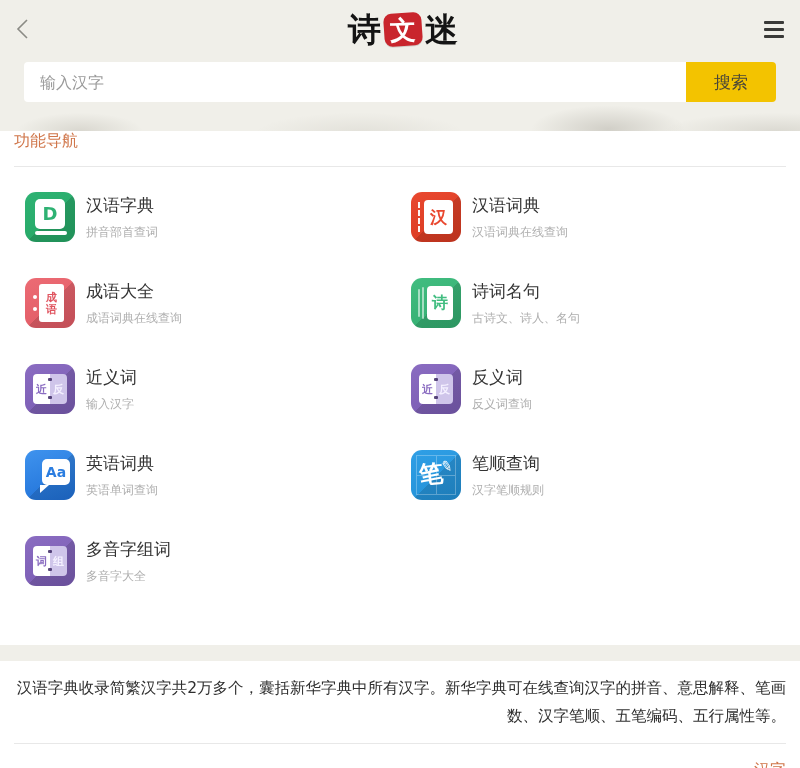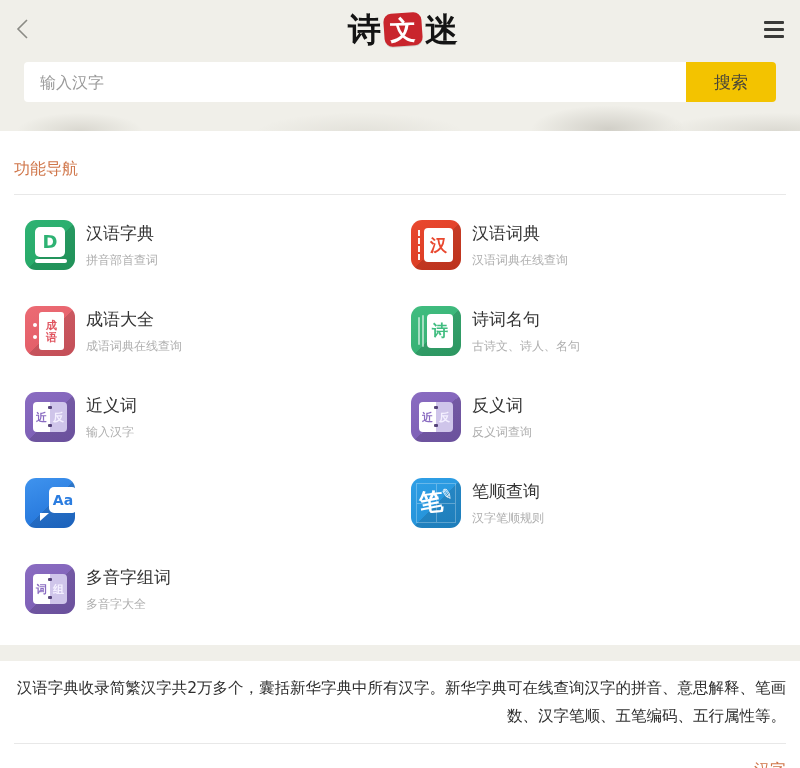--- a/index.html
+++ b/index.html
@@ -55,21 +55,21 @@
   }
   .search-input::placeholder { color:#9a9a9a; }
   .search-btn {
     width:90px; height:40px; border:none; background:var(--button-gold,#f3c300);
     border-radius:0 4px 4px 0; font-size:17px; color:#4a4637; cursor:pointer;
     font-family:inherit;
   }
   
   .main { background:#fff; height:514px; padding:0 14px; }
   .section-heading {
-    padding-top:28px; padding-bottom:14px;
+    padding-bottom:14px;
     color:var(--accent-orange,#d0764a); font-size:16px; font-weight:400;
   }
   .divider { border-bottom:1px solid #e8e8e8; }
   .nav-grid {
     display:grid; grid-template-columns:1fr 1fr; margin-top:7px;
   }
   .nav-item {
     display:flex; align-items:center; height:86px; padding-left:11px;
     text-decoration:none; color:inherit; cursor:pointer;
   }
@@ -243,25 +243,29 @@
         </span>
     <span class="nav-text">
       <span class="nav-title">反义词</span>
       <span class="nav-sub">反义词查询</span>
     </span>
   </a>
 
   <a class="nav-item">
     <span class="icon" style="background: linear-gradient(160deg, rgb(63, 147, 238), rgb(30, 111, 214));">
           <span class="el shade"></span>
-          <span class="el ic-book" style="left: 24px; top: 9px; width: 28px; height: 26px; border-radius: 5px;">
+          <span class="el ic-book" style="left: 17px; top: 9px; width: 28px; height: 26px; border-radius: 5px;">
             <span class="el ic-glyph" style="position: static; font-size: 14px; color: rgb(43, 125, 224);">Aa</span>
           </span>
           <span class="el ic-tail" style="left: 15px; top: 35px;"></span>
         </span>
+    <span class="nav-text">
+      <span class="nav-title">英语词典</span>
+      <span class="nav-sub">英语单词查询</span>
+    </span>
   </a>
 
   <a class="nav-item">
     <span class="icon" style="background: linear-gradient(160deg, rgb(47, 159, 230), rgb(34, 144, 214));">
           <span class="el shade"></span>
           <span class="el ic-gridlines" style="inset: 5px;"></span>
           <span class="el ic-glyph ic-hand" style="left: 8px; top: 12px; font-size: 24px;">笔</span>
           <span class="el ic-pencil" style="left: 30px; top: 8px;">✎</span>
         </span>
     <span class="nav-text">

